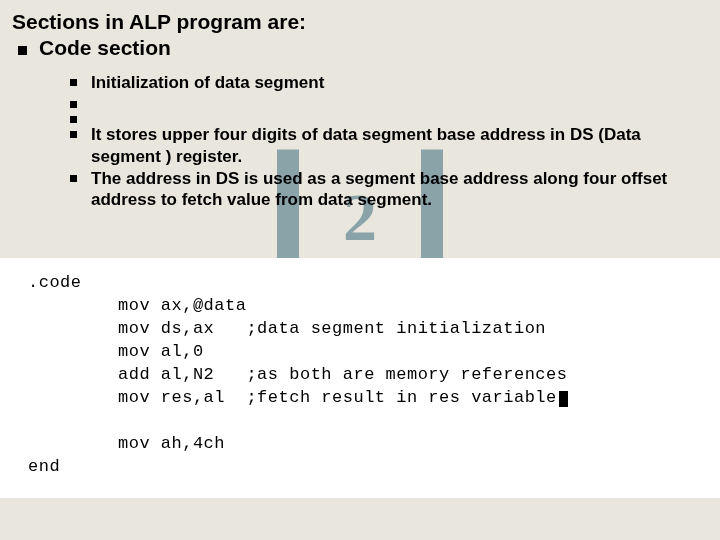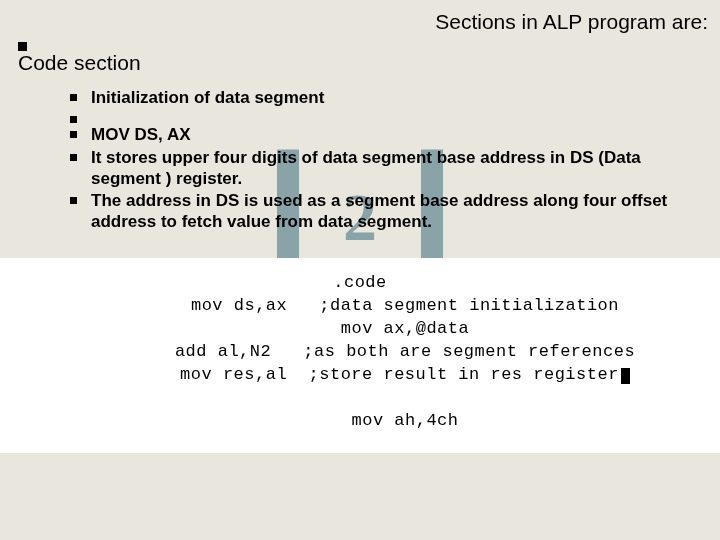--- a/index.html
+++ b/index.html
@@ -20,30 +20,28 @@
     z-index: 0;
     opacity: 0.85;
   }
   .content {
     position: relative;
     z-index: 1;
     padding: 10px 12px 0 12px;
   }
   .heading {
     font-size: 21px;
-    font-weight: normal;
+    font-weight: bold;
     color: #000;
     margin: 0 0 2px 0;
-    text-align: right;
   }
   .top-bullet {
     display: flex;
     align-items: baseline;
     margin-left: 6px;
-    flex-direction: column;
   }
   .square {
     width: 9px;
     height: 9px;
     background: #000;
     flex-shrink: 0;
     margin-right: 12px;
     margin-top: 6px;
   }
   .sub-list {
@@ -77,21 +75,20 @@
     box-sizing: border-box;
     z-index: 2;
     font-family: "Courier New", monospace;
     font-size: 17px;
     line-height: 1.35;
     color: #000;
     letter-spacing: 0.5px;
   }
   .code-line {
     white-space: pre;
-    text-align: center;
   }
   .indent {
     margin-left: 90px;
   }
   .cursor {
     display: inline-block;
     width: 9px;
     height: 16px;
     background: #000;
     vertical-align: text-bottom;
@@ -123,34 +120,35 @@
   <div class="sub-list">
     <div class="sub-item">
       <div class="sub-square"></div>
       <div class="sub-text">Initialization of data segment</div>
     </div>
     <div class="sub-item">
       <div class="sub-square"></div>
     </div>
     <div class="sub-item">
       <div class="sub-square"></div>
-      <div class="sub-text">MOV DS, AX</div>
     </div>
     <div class="sub-item">
       <div class="sub-square"></div>
       <div class="sub-text">It stores upper four digits of data segment base address in DS (Data segment ) register.</div>
     </div>
     <div class="sub-item">
       <div class="sub-square"></div>
       <div class="sub-text">The address in DS is used as a segment base address along four offset address to fetch value from data segment.</div>
     </div>
   </div>
 </div>
 
 <div class="code-block">
   <div class="code-line">.code</div>
+  <div class="code-line indent">mov ax,@data</div>
   <div class="code-line indent">mov ds,ax   ;data segment initialization</div>
-  <div class="code-line indent">mov ax,@data</div>
-  <div class="code-line indent">add al,N2   ;as both are segment references</div>
-  <div class="code-line indent"><span>mov res,al  ;store result in res register</span><span class="cursor"></span></div>
+  <div class="code-line indent">mov al,0</div>
+  <div class="code-line indent">add al,N2   ;as both are memory references</div>
+  <div class="code-line indent"><span>mov res,al  ;fetch result in res variable</span><span class="cursor"></span></div>
   <div class="blank-line"></div>
   <div class="code-line indent">mov ah,4ch</div>
+  <div class="code-line">end</div>
 </div>
 
 </body></html>

